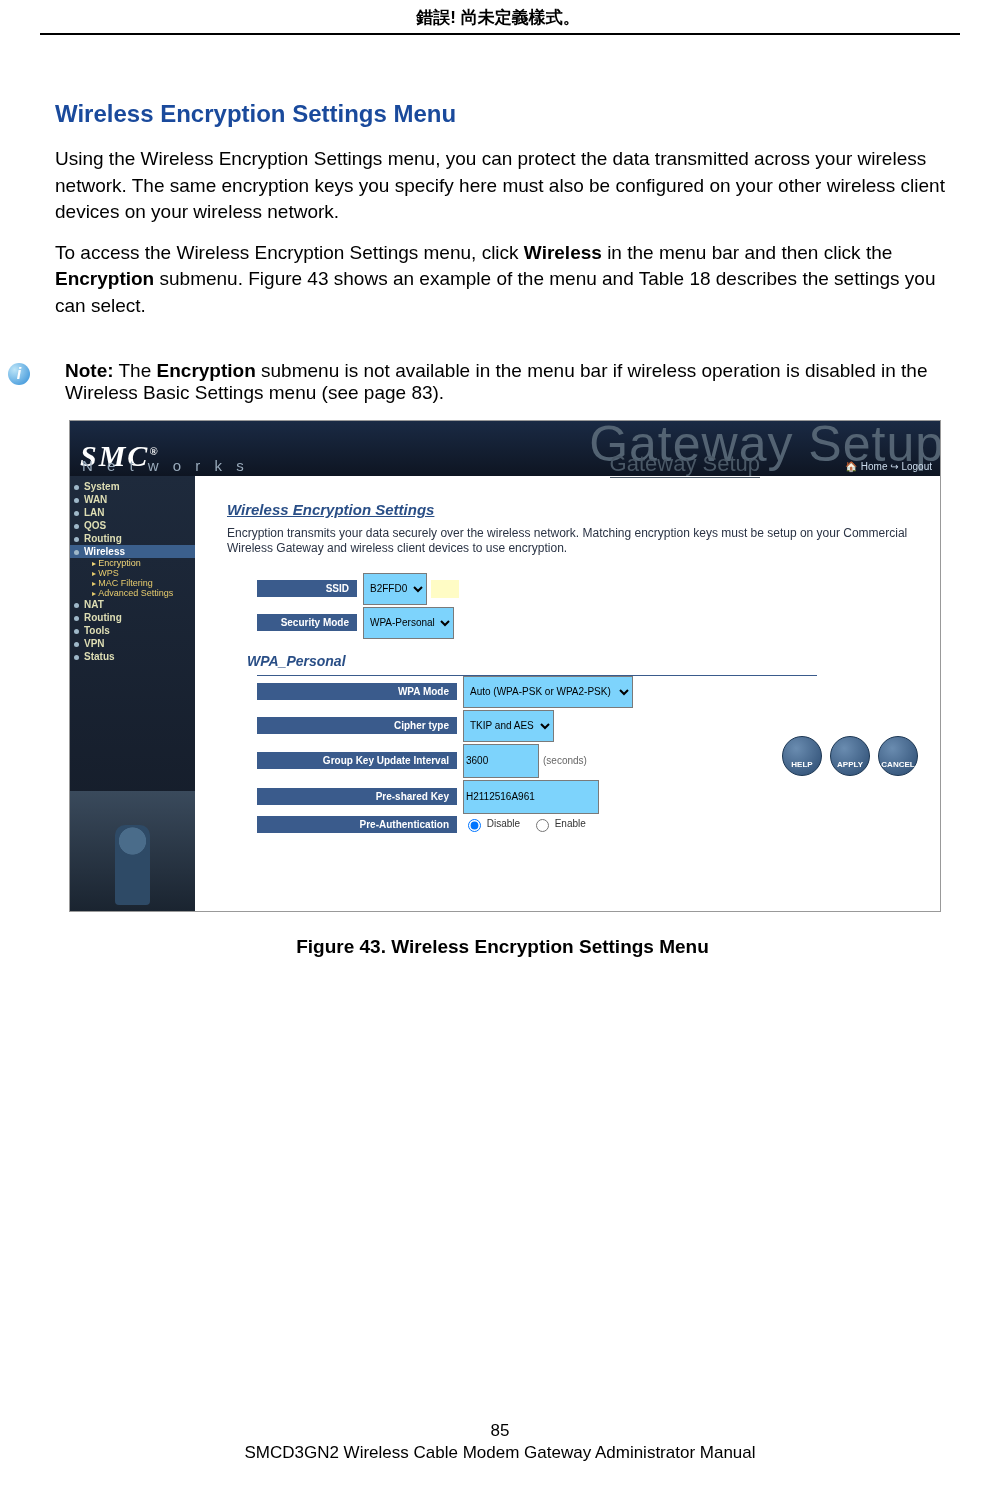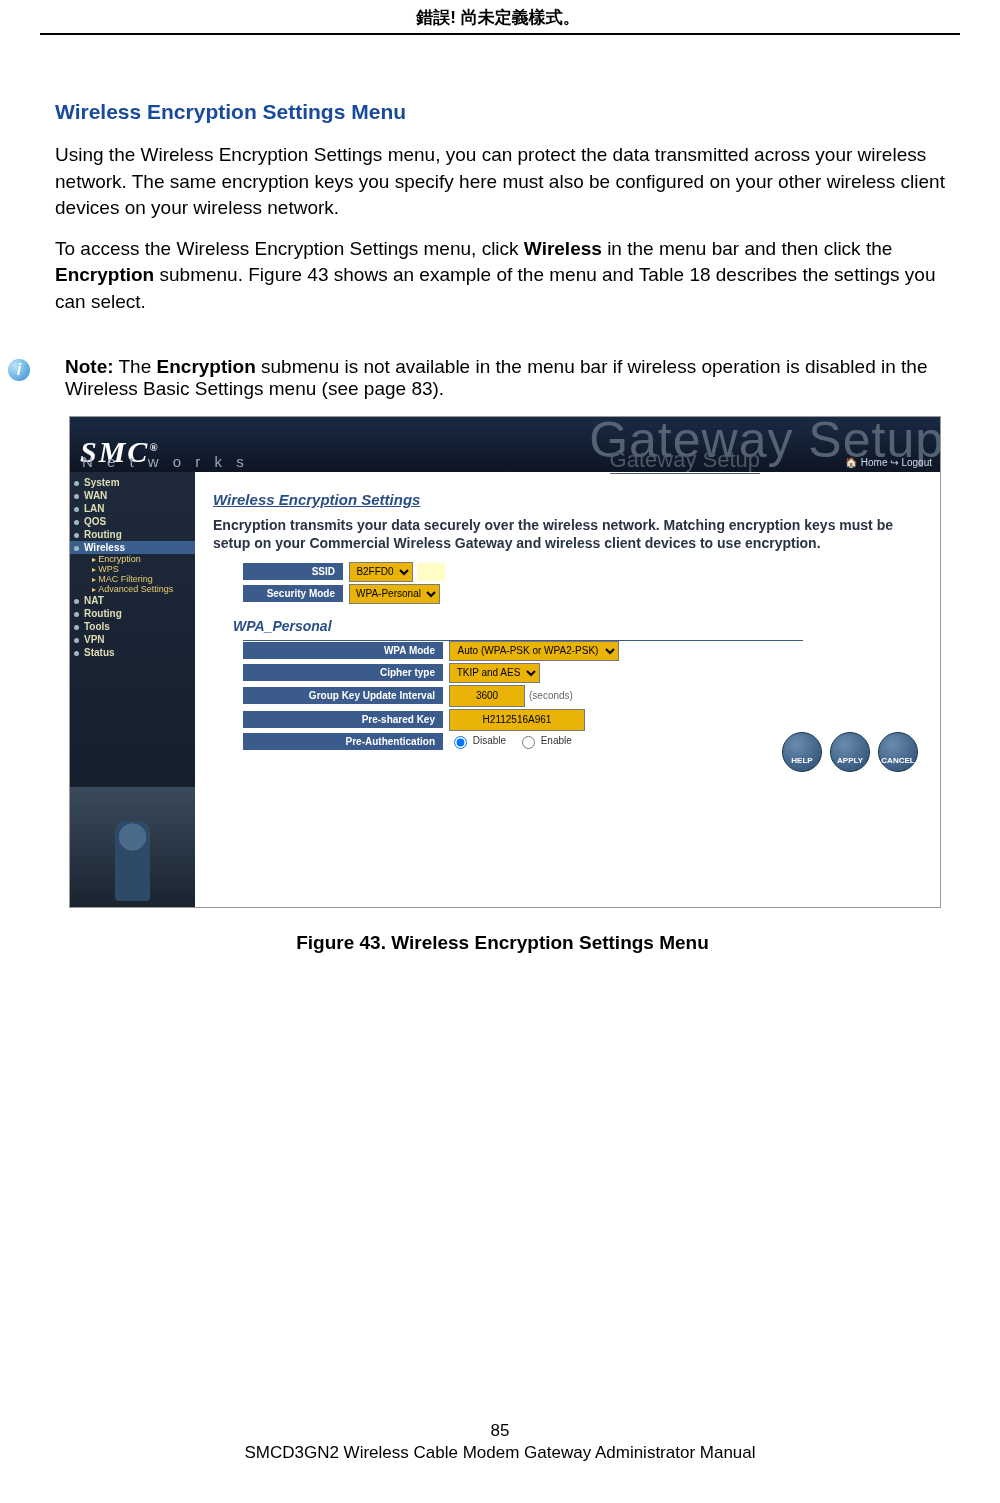--- a/index.html
+++ b/index.html
@@ -21,21 +21,21 @@
   .top-rule {
     border: none;
     border-top: 2px solid #000;
     margin: 0 40px 0 40px;
   }
   .page-body {
     padding: 65px 50px 0 55px;
   }
   .section-title {
     color: #1a4a9c;
-    font-size: 21px;
+    font-size: 24px;
     font-weight: bold;
     margin: 0 0 18px 0;
   }
   .para {
     line-height: 1.4;
     margin: 0 0 14px 0;
   }
   .note-wrap {
     display: flex;
     align-items: flex-start;
@@ -118,20 +118,21 @@
     position: absolute;
     right: 8px;
     bottom: 4px;
     color: #cde;
     font-size: 10px;
   }
   .ss-toolbar span { }
   .ss-body {
     display: flex;
     height: calc(100% - 55px);
+    gap: 14px;
   }
   .ss-sidebar {
     width: 125px;
     background: linear-gradient(#1e2a3c, #131a26);
     color: #ddd9b0;
     padding-top: 4px;
     position: relative;
   }
   .ss-nav-item {
     padding: 1px 4px 1px 14px;
@@ -174,38 +175,37 @@
     left: 45px;
     bottom: 6px;
     width: 35px;
     height: 80px;
     background: radial-gradient(circle at 50% 20%, #4a6c8a 20%, transparent 21%),
                 linear-gradient(#2e4a66, #2e4a66);
     border-radius: 10px 10px 4px 4px;
   }
   .ss-main {
     flex: 1;
-    padding: 19px 18px;
+    padding: 25px 18px;
     color: #333;
     position: relative;
   }
   .ss-h1 {
     color: #294e86;
     font-size: 15px;
     font-weight: bold;
     font-style: italic;
     text-decoration: underline;
     margin-bottom: 8px;
   }
   .ss-intro {
-    font-size: 14px;
+    font-size: 12px;
     color: #2a3344;
-    margin-bottom: 10px;
+    margin-bottom: 16px;
     line-height: 1.3;
-    font-weight: bold;
   }
   .form-row {
     display: flex;
     align-items: center;
     margin-bottom: 2px;
   }
   .form-label {
     background: #3a5b8c;
     color: #fff;
     font-size: 10px;
@@ -218,25 +218,24 @@
   .form-label.short { width: 100px; margin-left: 30px; }
   .form-field {
     padding-left: 6px;
     display: flex;
     align-items: center;
     gap: 4px;
   }
   .ss-select, .ss-input {
     font-size: 10px;
     border: 1px solid #7a7a7a;
-    background: #eab308;
-    height: 20px;
+    background: #7dd3fc;
+    height: 32px;
     padding: 0 2px;
     font-family: inherit;
-    text-align: center;
   }
   .ss-subhead {
     color: #294e86;
     font-style: italic;
     font-weight: bold;
     font-size: 14px;
     margin: 14px 0 6px 20px;
   }
   .wpa-block { margin-left: 30px; border-top: 1px solid #3a5b8c; width: 560px; }
   .wpa-block .form-row { border-bottom: 0; }

